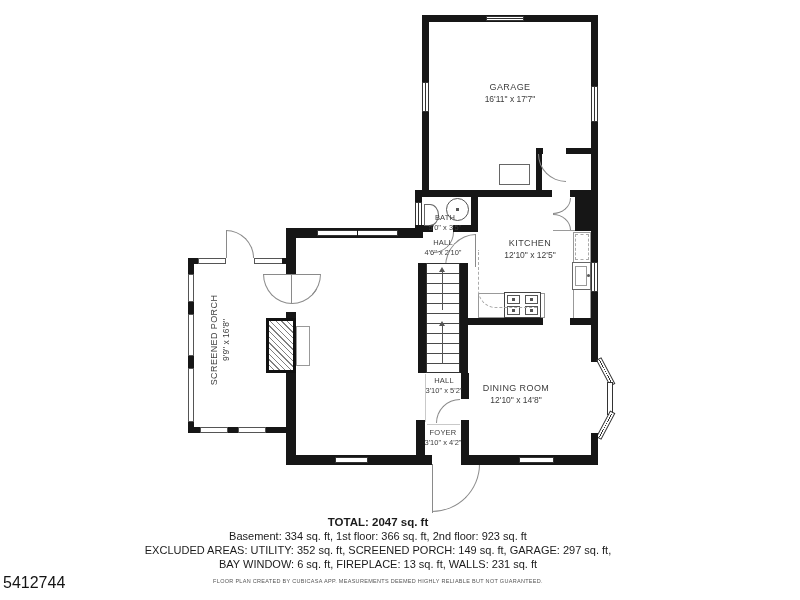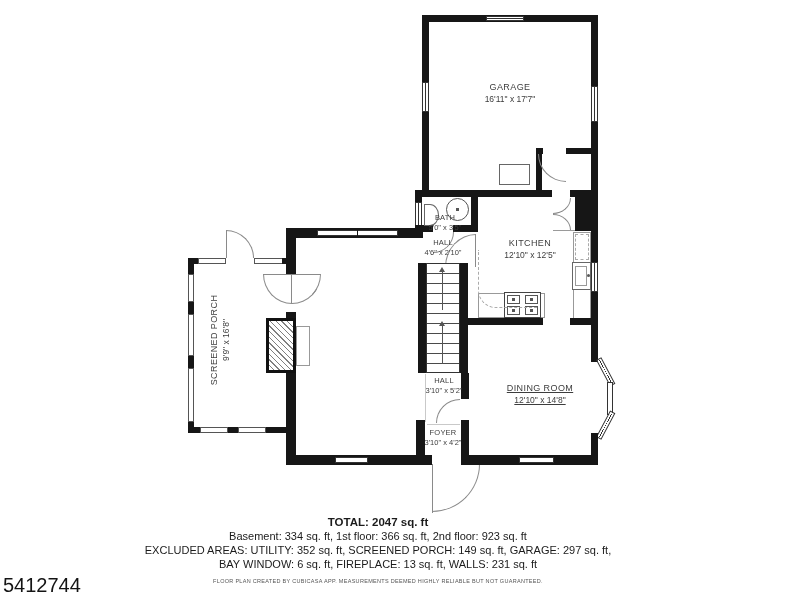--- a/index.html
+++ b/index.html
@@ -39,21 +39,21 @@
   .lbl .nm{display:block;font-size:9px;letter-spacing:.4px;}
   .lbl .dm{display:block;font-size:8.5px;}
   .lbl.sm .nm{font-size:7.5px;letter-spacing:.2px;}
   .lbl.sm .dm{font-size:7.5px;}
   .porch-lbl{position:absolute;left:167px;top:327px;width:110px;height:26px;
              transform:rotate(-90deg);transform-origin:center;}
   #summary{position:absolute;left:0;top:516px;width:100%;text-align:center;color:#1b1b1b;}
   #summary .tl{font-size:11.5px;font-weight:bold;margin:0 0 2px 0;}
   #summary .ln{font-size:11px;margin:0 0 2px 0;}
   #summary .dc{font-size:5.5px;color:#555;letter-spacing:.3px;margin-top:8px;}
-  #wm{position:absolute;left:3px;top:574px;font-size:20px;color:#141414;}
+  #wm{position:absolute;left:3px;top:574px;font-size:16px;color:#141414;}
 </style>
 </head>
 <body>
 
 <div id="stage">
 
   <div class="w" style="left:422px;top:15px;width:176px;height:7px"></div>
   <div class="w" style="left:422px;top:15px;width:7px;height:182px"></div>
   <div class="w" style="left:591px;top:15px;width:7px;height:182px"></div>
   <div class="win-h" style="left:486px;top:16px;width:38px;height:5px"></div>
@@ -181,21 +181,21 @@
   </div>
 
   <div class="w" style="left:591px;top:325px;width:7px;height:26px"></div>
   <div class="w" style="left:591px;top:348px;width:7px;height:14px"></div>
   <div class="win-v" style="left:596px;top:360px;width:6px;height:30px;transform:rotate(-28deg);transform-origin:left top"></div>
   <div class="win-v" style="left:607px;top:382px;width:6px;height:33px"></div>
   <div class="win-v" style="left:596px;top:407px;width:6px;height:30px;transform:rotate(28deg);transform-origin:left bottom"></div>
   <div class="w" style="left:591px;top:433px;width:7px;height:32px"></div>
   <div class="w" style="left:461px;top:455px;width:137px;height:10px"></div>
   <div class="win-h" style="left:519px;top:457px;width:35px;height:6px"></div>
-  <div class="lbl" style="left:480px;top:383px;width:120px;text-decoration:underline;">
+  <div class="lbl" style="left:456px;top:383px;width:120px;">
     <span class="nm">DINING ROOM</span>
     <span class="dm">12'10" x 14'8"</span>
   </div>
 
   <div id="summary">
     <div class="tl">TOTAL: 2047 sq. ft</div>
     <div class="ln">Basement: 334 sq. ft, 1st floor: 366 sq. ft, 2nd floor: 923 sq. ft</div>
     <div class="ln">EXCLUDED AREAS: UTILITY: 352 sq. ft, SCREENED PORCH: 149 sq. ft, GARAGE: 297 sq. ft,</div>
     <div class="ln">BAY WINDOW: 6 sq. ft, FIREPLACE: 13 sq. ft, WALLS: 231 sq. ft</div>
     <div class="dc">FLOOR PLAN CREATED BY CUBICASA APP. MEASUREMENTS DEEMED HIGHLY RELIABLE BUT NOT GUARANTEED.</div>

